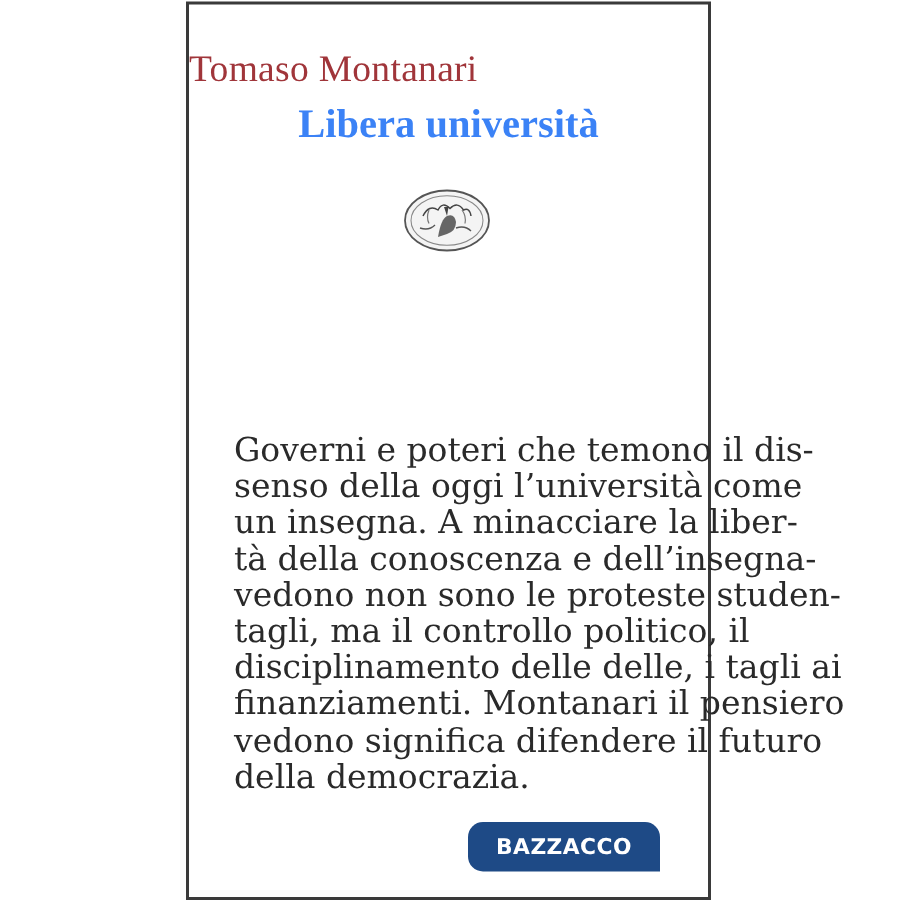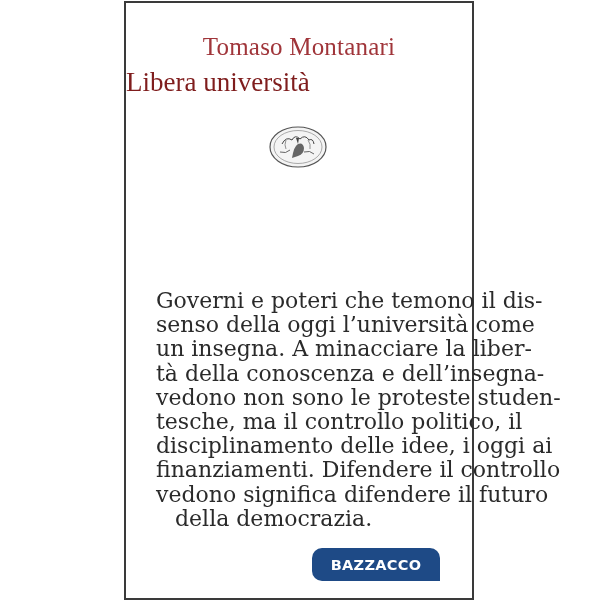--- a/index.html
+++ b/index.html
@@ -2,39 +2,40 @@
 <html><head>
 <meta charset="utf-8">
 <style>
   html, body { margin:0; padding:0; background:#ffffff; }
   body { width:600px; height:600px; position:relative; overflow:hidden; }
   .cover {
     position:absolute; left:124px; top:1px; width:346px; height:595px;
     border:2px solid #3a3a3a; background:#ffffff; box-sizing:content-box;
   }
   .author {
-    position:absolute; left:0; right:0; top:30px; text-align:center;
+    position:absolute; left:0; right:0; top:30px; text-align:left;
     font-family:"Liberation Serif", serif; font-size:25px; letter-spacing:0.2px;
     color:#a0353a;
   }
   .title {
-    position:absolute; left:0; right:0; top:64px; 
+    position:absolute; left:0; right:0; top:64px; text-align:center;
     font-family:"Liberation Serif", serif; font-size:27px;
-    color:#7f1d1d;
+    color:#3b82f6;
+    font-weight:bold;
   }
   .emblem {
     position:absolute; left:142px; top:121px; width:60px; height:46px;
   }
   .blurb {
     position:absolute; left:30px; width:295px; top:286px;
     font-family:"DejaVu Serif", serif; font-size:22px; line-height:24.2px;
     color:#2a2a2a; text-align:justify;
   }
   .blurb .line { display:block; white-space:nowrap; text-align:justify; text-align-last:justify; }
-  .blurb .line.last { text-align-last:left;margin-left:19px; }
+  .blurb .line.last { text-align-last:left; }
   .badge {
     position:absolute; left:312px; top:548px; width:128px; height:33px;
     background:#1e4a86; color:#ffffff;
     border-radius:10px 10px 0 10px;
     font-family:"DejaVu Sans", sans-serif; font-weight:bold; font-size:14.5px;
     display:flex; align-items:center; justify-content:center; letter-spacing:0.3px;
   }
 </style>
 </head>
 <body>
@@ -52,21 +53,21 @@
     <path d="M36 28 q6 -2 10 2 M12 28 q6 2 10 -2" fill="none" stroke="#555" stroke-width="0.9"></path>
     <path d="M40 16 q3 4 2 9 M18 16 q-2 5 0 9" fill="none" stroke="#777" stroke-width="0.8"></path>
   </svg>
 
   <div class="blurb">
     <span class="line">Governi e poteri che temono il dis-</span>
     <span class="line">senso della oggi l’università come</span>
     <span class="line">un insegna. A minacciare la liber-</span>
     <span class="line">tà della conoscenza e dell’insegna-</span>
     <span class="line">vedono non sono le proteste studen-</span>
-    <span class="line">tesche, ma il controllo politico, il</span>
-    <span class="line">disciplinamento delle idee, i oggi ai</span>
-    <span class="line">finanziamenti. Difendere il controllo</span>
+    <span class="line">tagli, ma il controllo politico, il</span>
+    <span class="line">disciplinamento delle delle, i tagli ai</span>
+    <span class="line">finanziamenti. Montanari il pensiero</span>
     <span class="line">vedono significa difendere il futuro</span>
     <span class="line last">della democrazia.</span>
   </div>
 </div>
 
 <div class="badge">BAZZACCO</div>
 
 </body></html>

